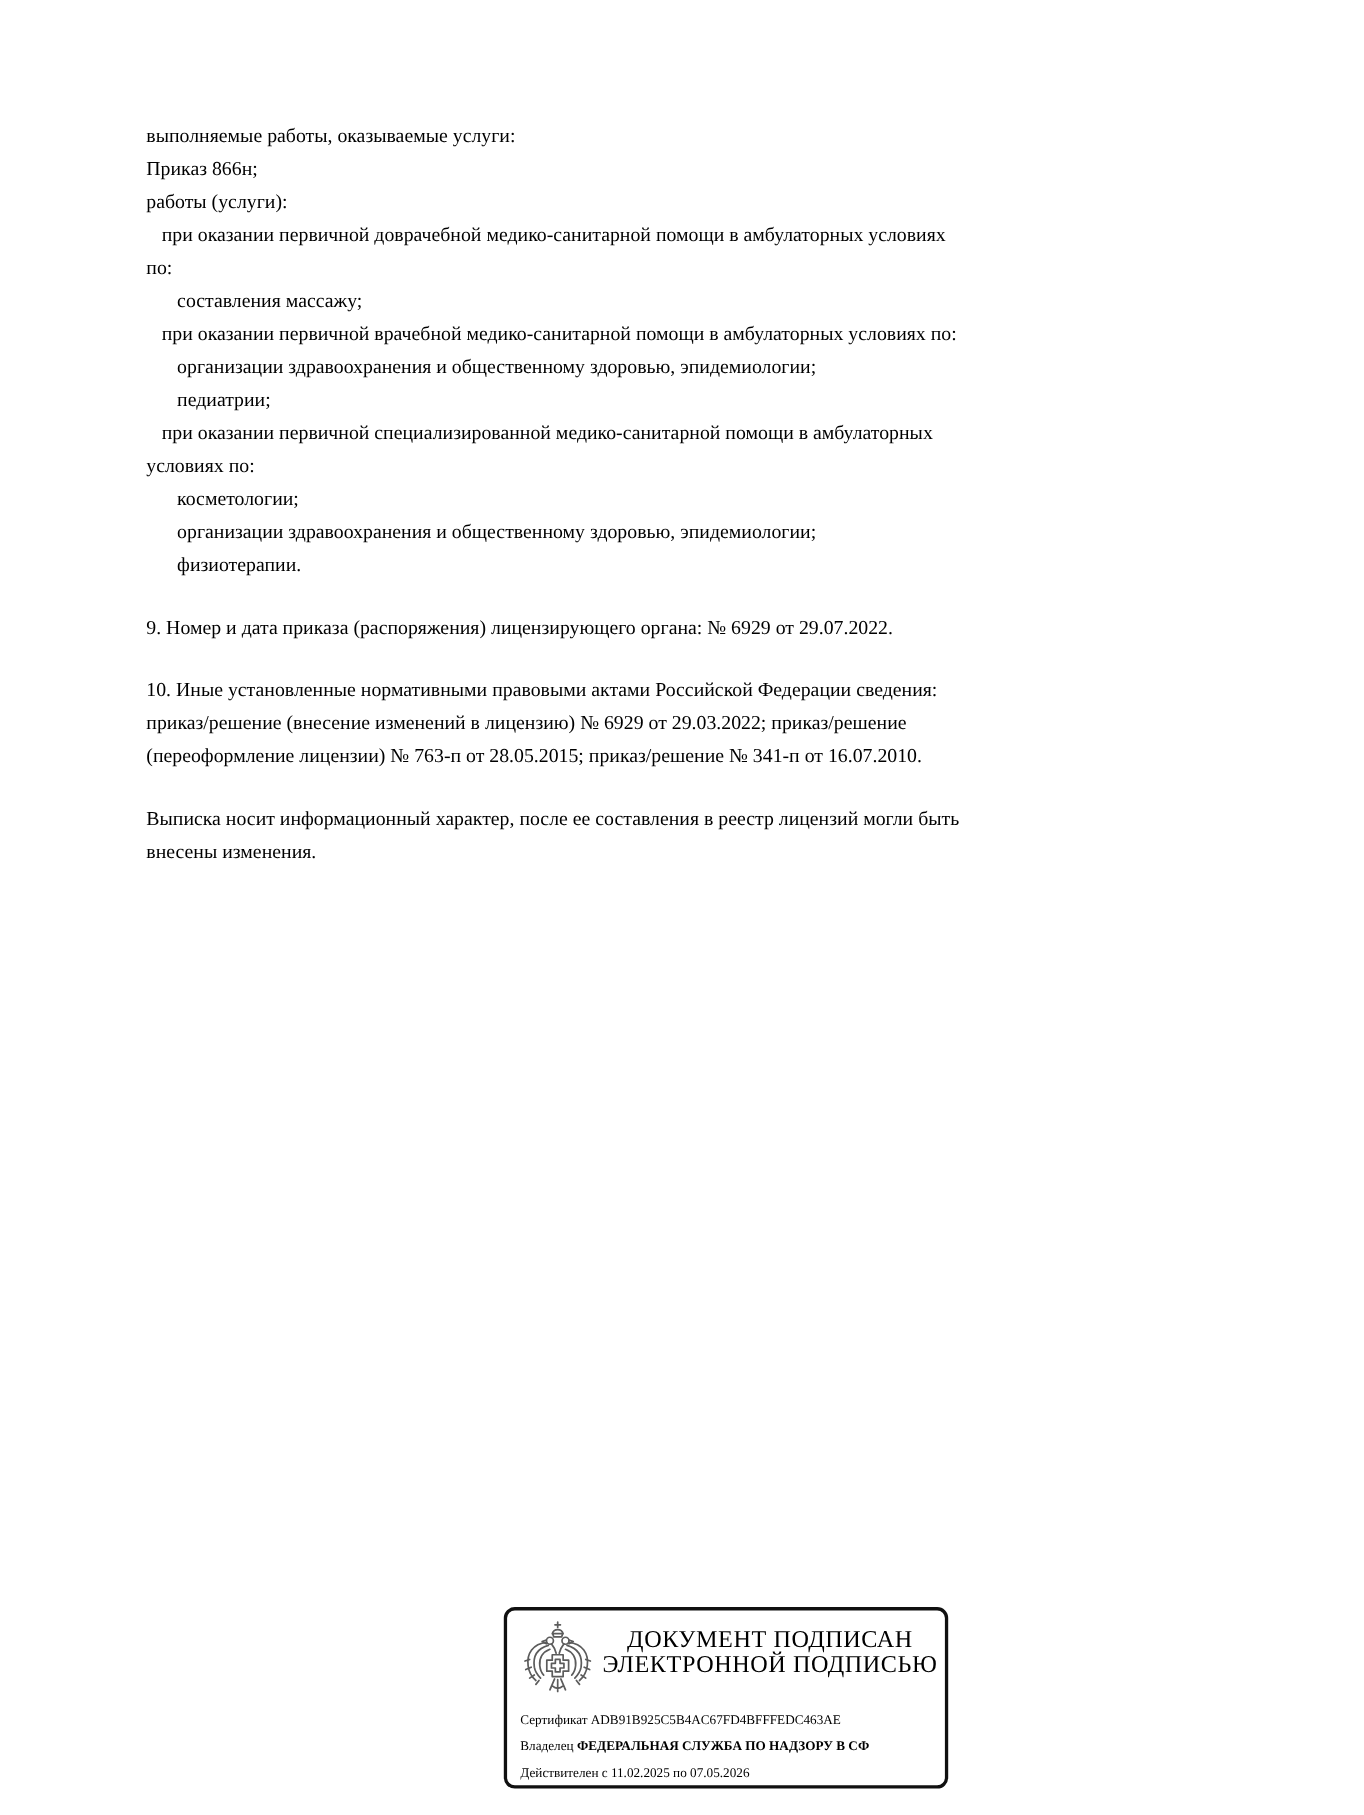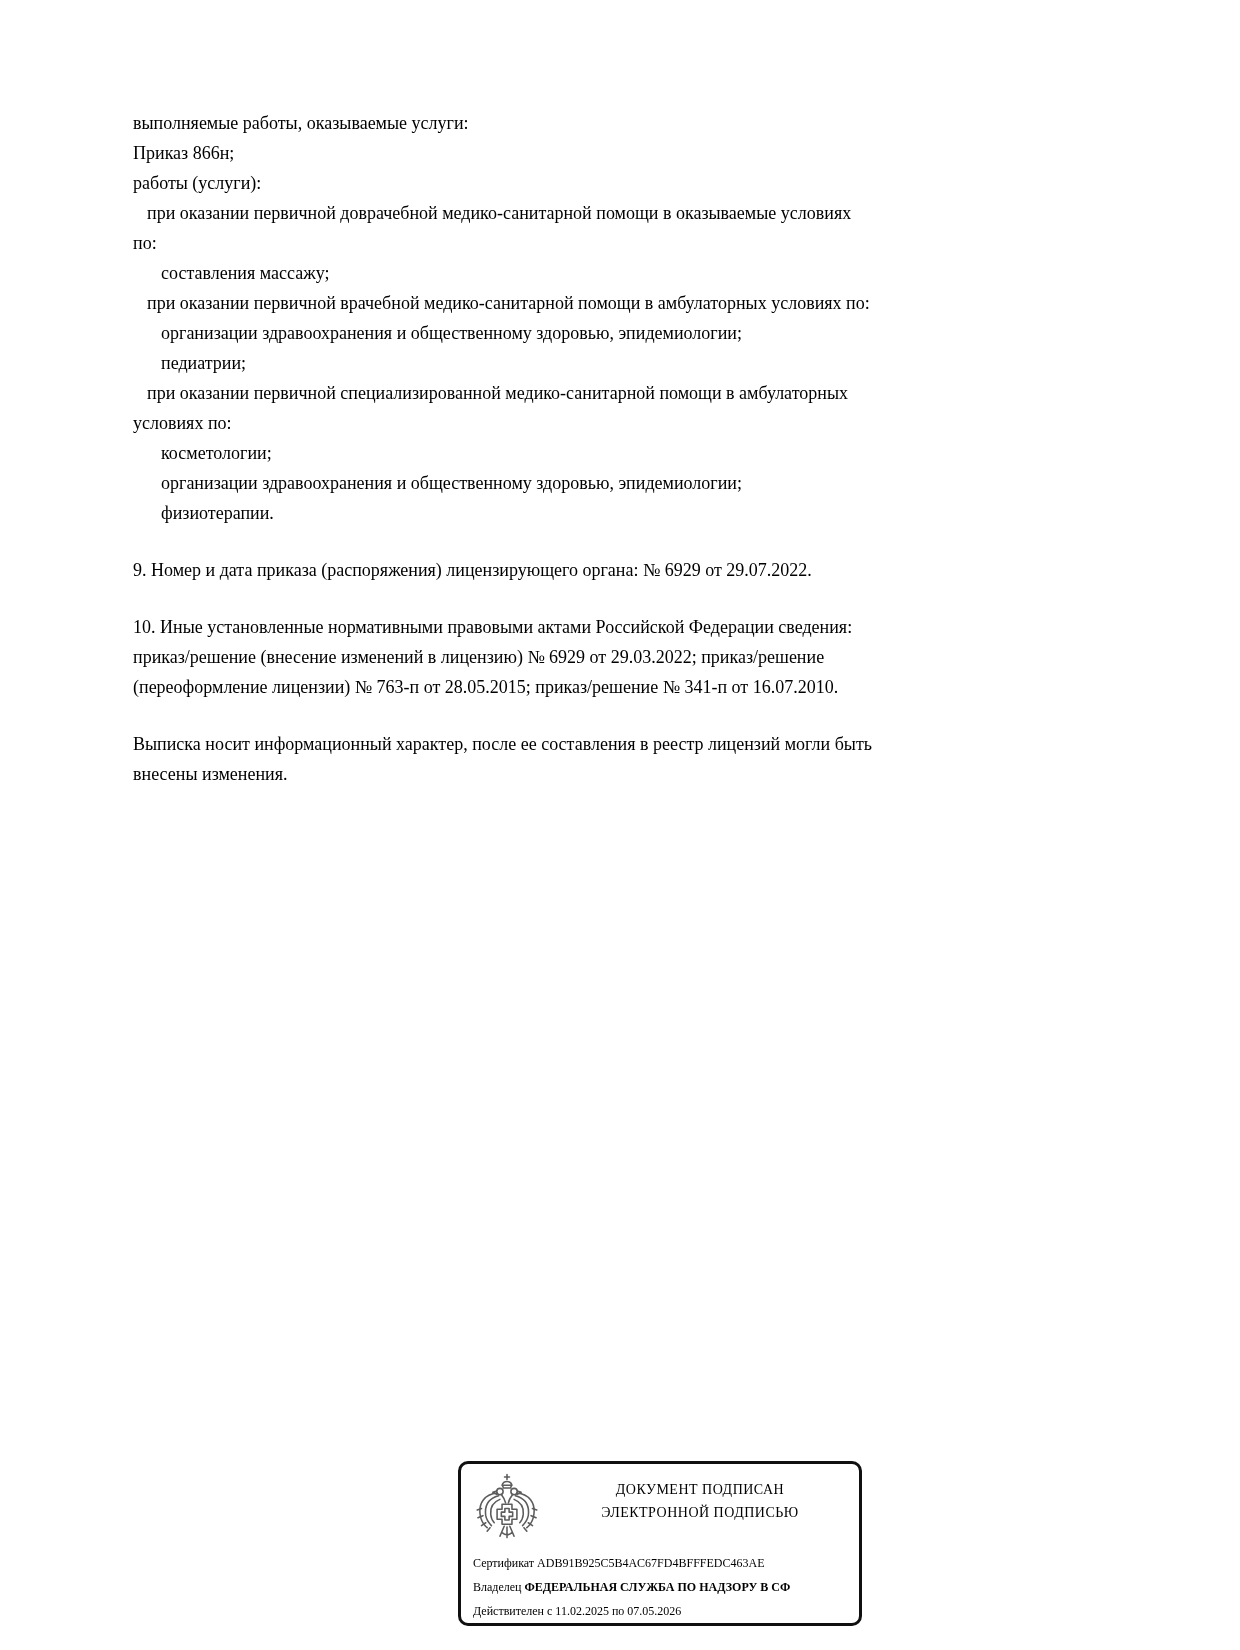--- a/index.html
+++ b/index.html
@@ -49,21 +49,21 @@
     top: 9px;
     width: 68px;
     height: 74px;
   }
   .stamp-title {
     position: absolute;
     left: 86px;
     right: 6px;
     top: 14px;
     text-align: center;
-    font-size: 14px;
+    font-size: 22px;
     line-height: 23px;
     letter-spacing: 0.5px;
   }
   .stamp-info {
     position: absolute;
     left: 12px;
     right: 2px;
     top: 87px;
     font-size: 12px;
     line-height: 24px;
@@ -77,21 +77,21 @@
 </style>
 </head>
 <body>
 
 <div class="page">
 
   <div class="body-text">
       <div class="line ind0">выполняемые работы, оказываемые услуги:</div>
       <div class="line ind0">Приказ 866н;</div>
       <div class="line ind0">работы (услуги):</div>
-      <div class="line ind1">при оказании первичной доврачебной медико-санитарной помощи в оказываемые условиях</div>
+      <div class="line ind1">при оказании первичной доврачебной медико-санитарной помощи в амбулаторных условиях</div>
       <div class="line ind0">по:</div>
       <div class="line ind2">составления массажу;</div>
       <div class="line ind1">при оказании первичной врачебной медико-санитарной помощи в амбулаторных условиях по:</div>
       <div class="line ind2">организации здравоохранения и общественному здоровью, эпидемиологии;</div>
       <div class="line ind2">педиатрии;</div>
       <div class="line ind1">при оказании первичной специализированной медико-санитарной помощи в амбулаторных</div>
       <div class="line ind0">условиях по:</div>
       <div class="line ind2">косметологии;</div>
       <div class="line ind2">организации здравоохранения и общественному здоровью, эпидемиологии;</div>
       <div class="line ind2">физиотерапии.</div>

